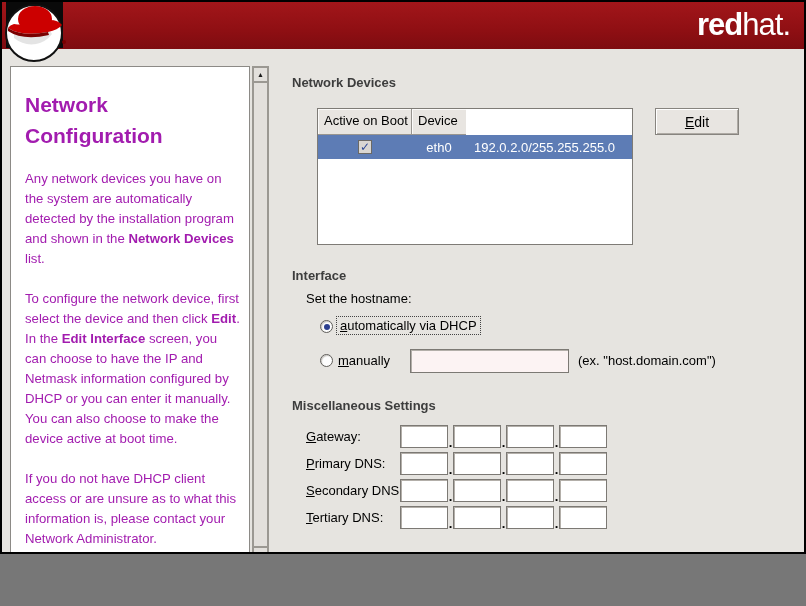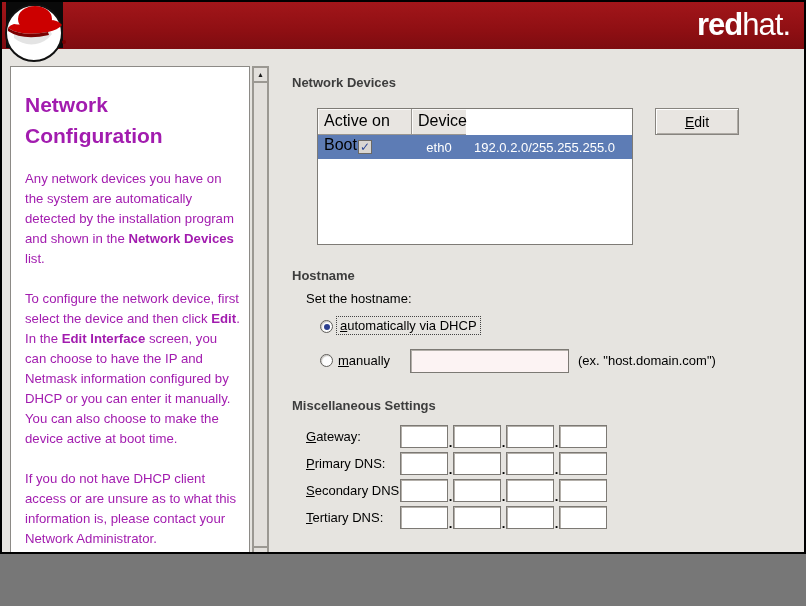--- a/index.html
+++ b/index.html
@@ -30,21 +30,21 @@
 
   
   .section-label{position:absolute;font-size:13px;font-weight:bold;color:#3d3d3d;}
   .form-text{position:absolute;font-size:13px;color:#000;}
   .u{text-decoration:underline;}
 
   
   .dev-table{position:absolute;left:315px;top:106px;width:316px;height:137px;background:#fff;border:1px solid #7e7b76;}
   .dev-header{display:flex;height:26px;}
   .dev-hcell{background:#e8e5e1;border-right:1px solid #989590;border-bottom:1px solid #989590;
-    font-size:16px;line-height:24px;padding-left:6px;color:#000;
+    font-size:13px;line-height:24px;padding-left:6px;color:#000;
     box-shadow:inset 1px 1px 0 #fbfaf9;}
   .dev-hcell:last-child{border-right:none;}
   .col1{width:94px;}.col2{width:54px;}.col3{width:166px;}
   .dev-row{display:flex;height:24px;background:#5d7cb5;color:#fff;font-size:13px;align-items:center;}
   .dev-row .col1{display:flex;justify-content:center;}
   .dev-row .col2{text-align:center;}
   .dev-row .col3{padding-left:8px;}
   .checkbox{width:14px;height:14px;background:#d9d6d2;border:1px solid #6b6965;
     font-size:12px;line-height:12px;text-align:center;color:#2f4a96;font-weight:bold;}
 
@@ -122,21 +122,21 @@
         </div>
       <div class="col2">eth0</div>
       <div class="col3">192.0.2.0/255.255.255.0</div>
     </div>
   </div>
 
   <div class="btn btn-edit">
       <span><span class="u">E</span><span>dit</span></span>
     </div>
 
-  <div class="section-label" style="left:290px;top:266px;">Hostname</div>
+  <div class="section-label" style="left:290px;top:266px;">Interface</div>
   <div class="form-text" style="left:304px;top:289px;">Set the hostname:</div>
 
   <div class="radio selected" style="left:318px;top:318px;"></div>
   <div class="form-text focus-dotted" style="left:334px;top:314px;text-align:center;"><span class="u">a</span><span>utomatically via DHCP</span></div>
 
   <div class="radio" style="left:318px;top:352px;"></div>
   <div class="form-text" style="left:336px;top:351px;"><span class="u">m</span><span>anually</span></div>
   <input class="text-input hostname-input" value="" style="">
   <div class="form-text" style="left:576px;top:351px;">(ex. "host.domain.com")</div>
 

